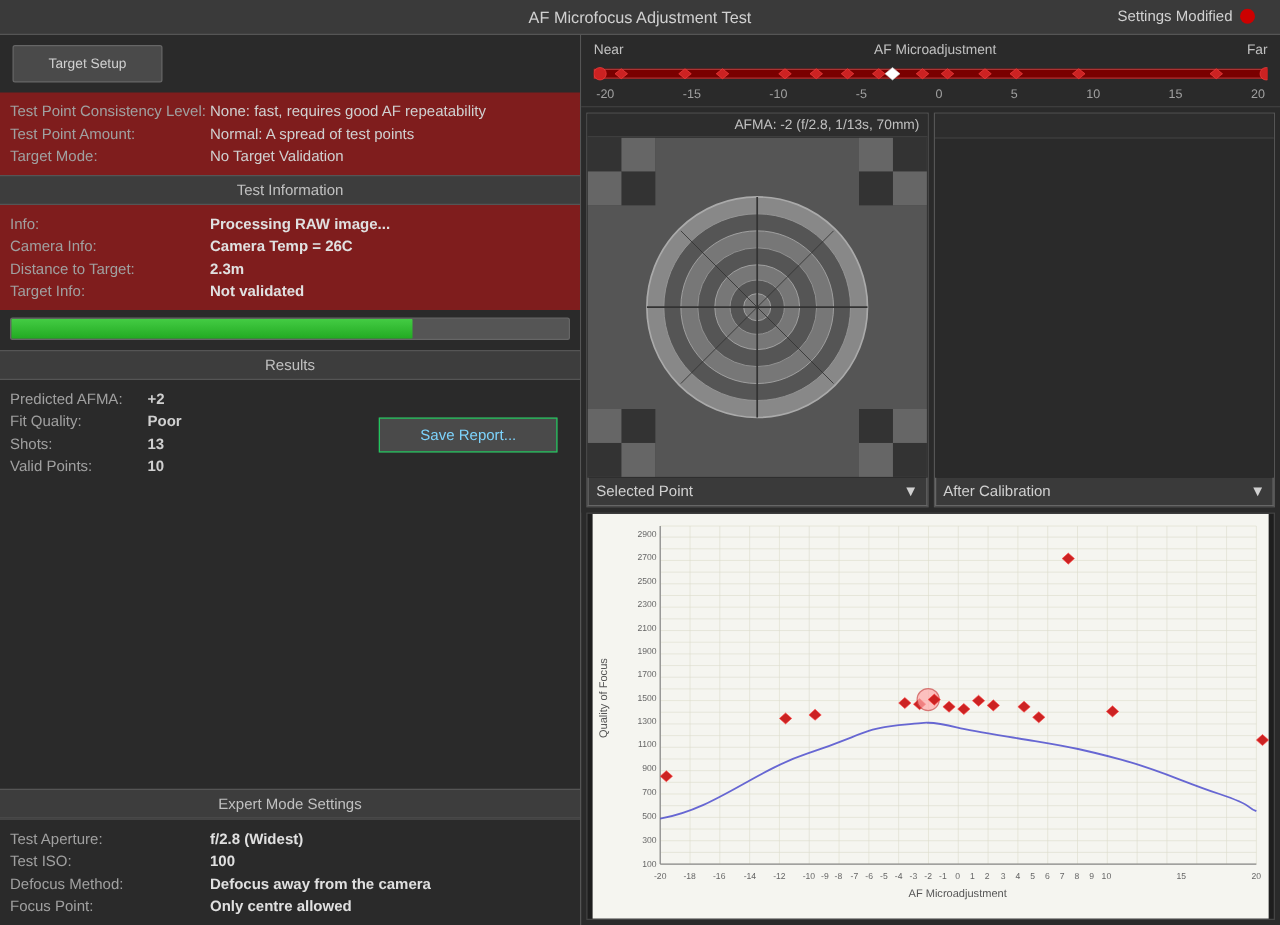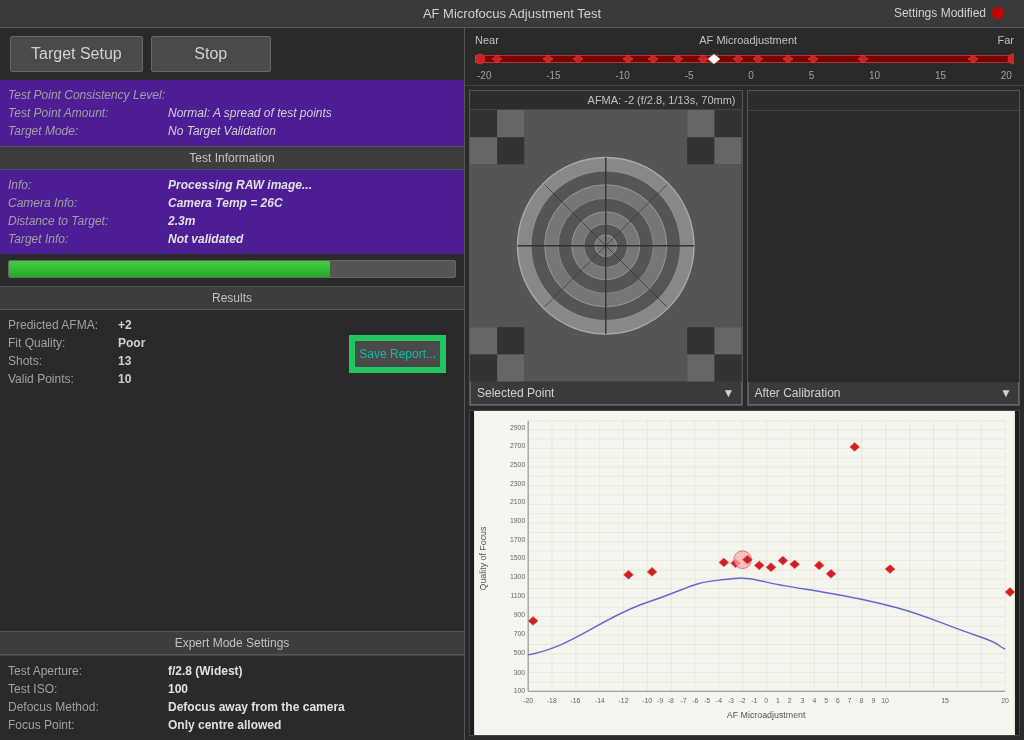--- a/index.html
+++ b/index.html
@@ -61,39 +61,38 @@
       gap: 8px;
       padding: 8px 10px;
       background: #2a2a2a;
     }
     .btn {
       background: #4a4a4a;
       border: 1px solid #666;
       color: #d0d0d0;
       padding: 8px 20px;
       cursor: pointer;
-      font-size: 16px;
+      font-size: 11px;
       border-radius: 2px;
       min-width: 120px;
     }
     
     .section-header {
       background: #3d3d3d;
       border-top: 1px solid #555;
       border-bottom: 1px solid #555;
       padding: 4px 8px;
       text-align: center;
       font-size: 12px;
       color: #c0c0c0;
     }
     
     .info-section {
       padding: 6px 8px;
-      background: #4c1d95;
-      font-style: italic;
+      background: #7f1d1d;
     }
     .info-row {
       display: flex;
       padding: 2px 0;
       font-size: 12px;
     }
     .info-label {
       color: #a0a0a0;
       width: 160px;
       flex-shrink: 0;
@@ -132,23 +131,23 @@
     .result-label {
       color: #a0a0a0;
       width: 110px;
     }
     .result-value {
       color: #d0d0d0;
       font-weight: bold;
     }
     .save-report-btn {
       background: #4a4a4a;
-      border: 6px solid #22c55e;
-      color: #14b8a6;
-      padding: 6px 4px;
+      border: 1px solid #22c55e;
+      color: #7dd3fc;
+      padding: 6px 32px;
       cursor: pointer;
       font-size: 12px;
       float: right;
       margin-top: 4px;
     }
     
     .expert-section {
       padding: 6px 8px;
       background: #2a2a2a;
       border-top: 1px solid #444;
@@ -217,26 +216,26 @@
     <span class="red-dot"></span>
   </div>
 </div>
 
 <div class="main-layout">
 
   <div class="left-panel">
 
     <div class="top-buttons">
       <button class="btn">Target Setup</button>
-      <button class="btn">Stop</button>
     </div>
 
     <div class="info-section">
       <div class="info-row">
         <span class="info-label">Test Point Consistency Level:</span>
+        <span class="info-value">None: fast, requires good AF repeatability</span>
       </div>
       <div class="info-row">
         <span class="info-label">Test Point Amount:</span>
         <span class="info-value">Normal: A spread of test points</span>
       </div>
       <div class="info-row">
         <span class="info-label">Target Mode:</span>
         <span class="info-value">No Target Validation</span>
       </div>
     </div>

